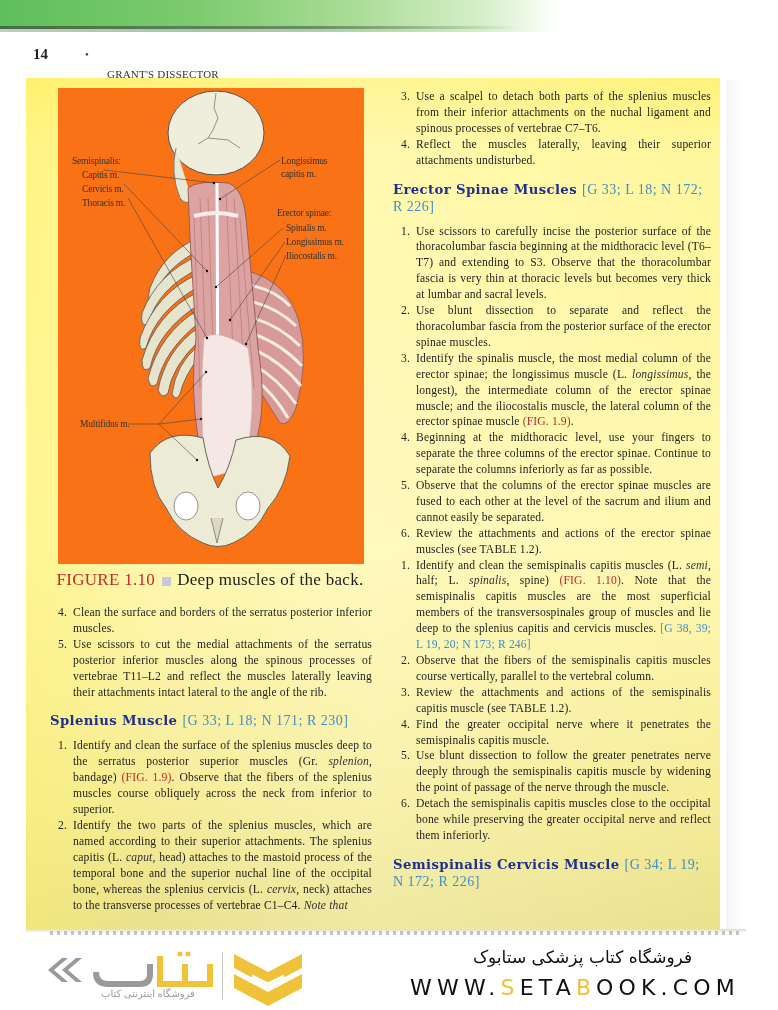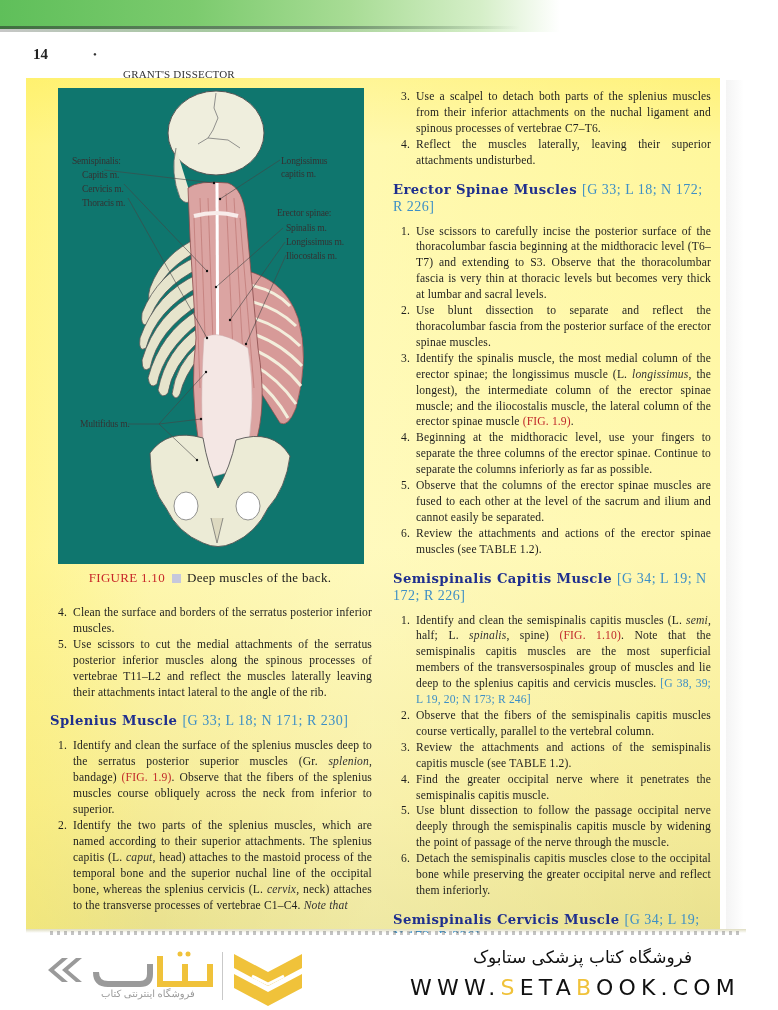--- a/index.html
+++ b/index.html
@@ -14,21 +14,21 @@
       position: absolute; left: 0; top: 26px; width: 520px; height: 3px;
       background: linear-gradient(90deg, #3f6f3f 0%, #6d8a6d 60%, rgba(200,200,200,0) 100%);
     }
     .top-band-shadow {
       position: absolute; left: 0; top: 29px; width: 480px; height: 3px;
       background: linear-gradient(90deg, #c7c7c7 0%, rgba(230,230,230,0) 100%);
     }
 
     .running-head {
       position: absolute; left: 33px; top: 46px; height: 16px;
-      display: flex; align-items: center; gap: 8px;
+      display: flex; align-items: center; gap: 0;
       font-family: "Liberation Serif", serif;
     }
     .page-number { font-size: 15px; font-weight: bold; width: 52px; color: #222; }
     .head-bullet { font-size: 11px; width: 22px; color: #333; }
     .book-title { font-size: 11px; letter-spacing: 0.2px; color: #333; margin-top: 40px; }
 
     .yellow-panel {
       position: absolute; left: 26px; top: 78px; width: 694px; height: 853px;
       background: linear-gradient(180deg, #fff27a 0%, #fff79c 8%, #fff8b0 55%, #f6ec98 85%, #e9e18e 100%);
     }
@@ -41,29 +41,29 @@
       position: absolute; left: 726px; top: 80px; width: 18px; height: 851px;
       background: linear-gradient(90deg, #f4f4f4, #ffffff);
     }
     .panel-bottom-edge {
       position: absolute; left: 26px; top: 929px; width: 720px; height: 4px;
       background: linear-gradient(180deg, #dedcc0, #ffffff);
     }
 
     .figure-box {
       position: absolute; left: 58px; top: 88px; width: 306px; height: 476px;
-      background: #0f766e;
+      background: #f97316;
     }
     .figure-box svg { position: absolute; left: 0; top: 0; }
 
     .fig-label { font-family: "Liberation Serif", serif; font-size: 9.5px; fill: #333; letter-spacing: -0.2px; }
 
     .figure-caption {
       position: absolute; left: 40px; top: 570px; width: 340px; text-align: center;
-      font-size: 13px; letter-spacing: 0.3px;
+      font-size: 17px; letter-spacing: 0.3px;
     }
     .caption-num { color: #c8282a; font-weight: normal; }
     .caption-square { display: inline-block; width: 9px; height: 9px; background: #c6c8dc; margin: 0 6px 0 7px; vertical-align: -1px; }
 
     .col { position: absolute; font-size: 11.6px; line-height: 15.9px; color: #1e1e1e; }
     .col-left { left: 50px; top: 605px; width: 322px; }
     .col-right { left: 393px; top: 89px; width: 318px; }
 
     ol.steps { list-style: none; }
     ol.steps li { position: relative; padding-left: 23px; text-align: justify; letter-spacing: 0.15px; }
@@ -248,33 +248,29 @@
     <li><span class="num">1.</span><span>Use scissors to carefully incise the posterior surface of the thoracolumbar fascia beginning at the midthoracic level (T6–T7) and extending to S3. Observe that the thoracolumbar fascia is very thin at thoracic levels but becomes very thick at lumbar and sacral levels.</span></li>
     <li><span class="num">2.</span><span>Use blunt dissection to separate and reflect the thoracolumbar fascia from the posterior surface of the erector spinae muscles.</span></li>
     <li>
       <span class="num">3.</span><span>Identify the spinalis muscle, the most medial column of the erector spinae; the longissimus muscle (L. </span><span class="em">longissimus</span><span>, the longest), the intermediate column of the erector spinae muscle; and the iliocostalis muscle, the lateral column of the erector spinae muscle </span><span class="fig-ref">(FIG. 1.9)</span><span>.</span>
     </li>
     <li><span class="num">4.</span><span>Beginning at the midthoracic level, use your fingers to separate the three columns of the erector spinae. Continue to separate the columns inferiorly as far as possible.</span></li>
     <li><span class="num">5.</span><span>Observe that the columns of the erector spinae muscles are fused to each other at the level of the sacrum and ilium and cannot easily be separated.</span></li>
     <li><span class="num">6.</span><span>Review the attachments and actions of the erector spinae muscles (see TABLE 1.2).</span></li>
   </ol>
 
-  <div class="section-heading">
-    <span>Semispinalis Capitis Muscle</span>
-    <span class="ref">[G 34; L 19; N 172; R 226]</span>
-  </div>
 
   <ol class="steps">
     <li>
       <span class="num">1.</span><span>Identify and clean the semispinalis capitis muscles (L. </span><span class="em">semi</span><span>, half; L. </span><span class="em">spinalis</span><span>, spine) </span><span class="fig-ref">(FIG. 1.10)</span><span>. Note that the semispinalis capitis muscles are the most superficial members of the transversospinales group of muscles and lie deep to the splenius capitis and cervicis muscles. </span><span class="ref">[G 38, 39; L 19, 20; N 173; R 246]</span>
     </li>
     <li><span class="num">2.</span><span>Observe that the fibers of the semispinalis capitis muscles course vertically, parallel to the vertebral column.</span></li>
     <li><span class="num">3.</span><span>Review the attachments and actions of the semispinalis capitis muscle (see TABLE 1.2).</span></li>
     <li><span class="num">4.</span><span>Find the greater occipital nerve where it penetrates the semispinalis capitis muscle.</span></li>
-    <li><span class="num">5.</span><span>Use blunt dissection to follow the passage occipital nerve deeply through the semispinalis capitis muscle by widening the point of passage of the nerve through the muscle.</span></li>
+    <li><span class="num">5.</span><span>Use blunt dissection to follow the greater penetrates nerve deeply through the semispinalis capitis muscle by widening the point of passage of the nerve through the muscle.</span></li>
     <li><span class="num">6.</span><span>Detach the semispinalis capitis muscles close to the occipital bone while preserving the greater occipital nerve and reflect them inferiorly.</span></li>
   </ol>
 
   <div class="section-heading">
     <span>Semispinalis Cervicis Muscle</span>
     <span class="ref">[G 34; L 19; N 172; R 226]</span>
   </div>
 </div>
 
 <div class="footer-banner"></div>

